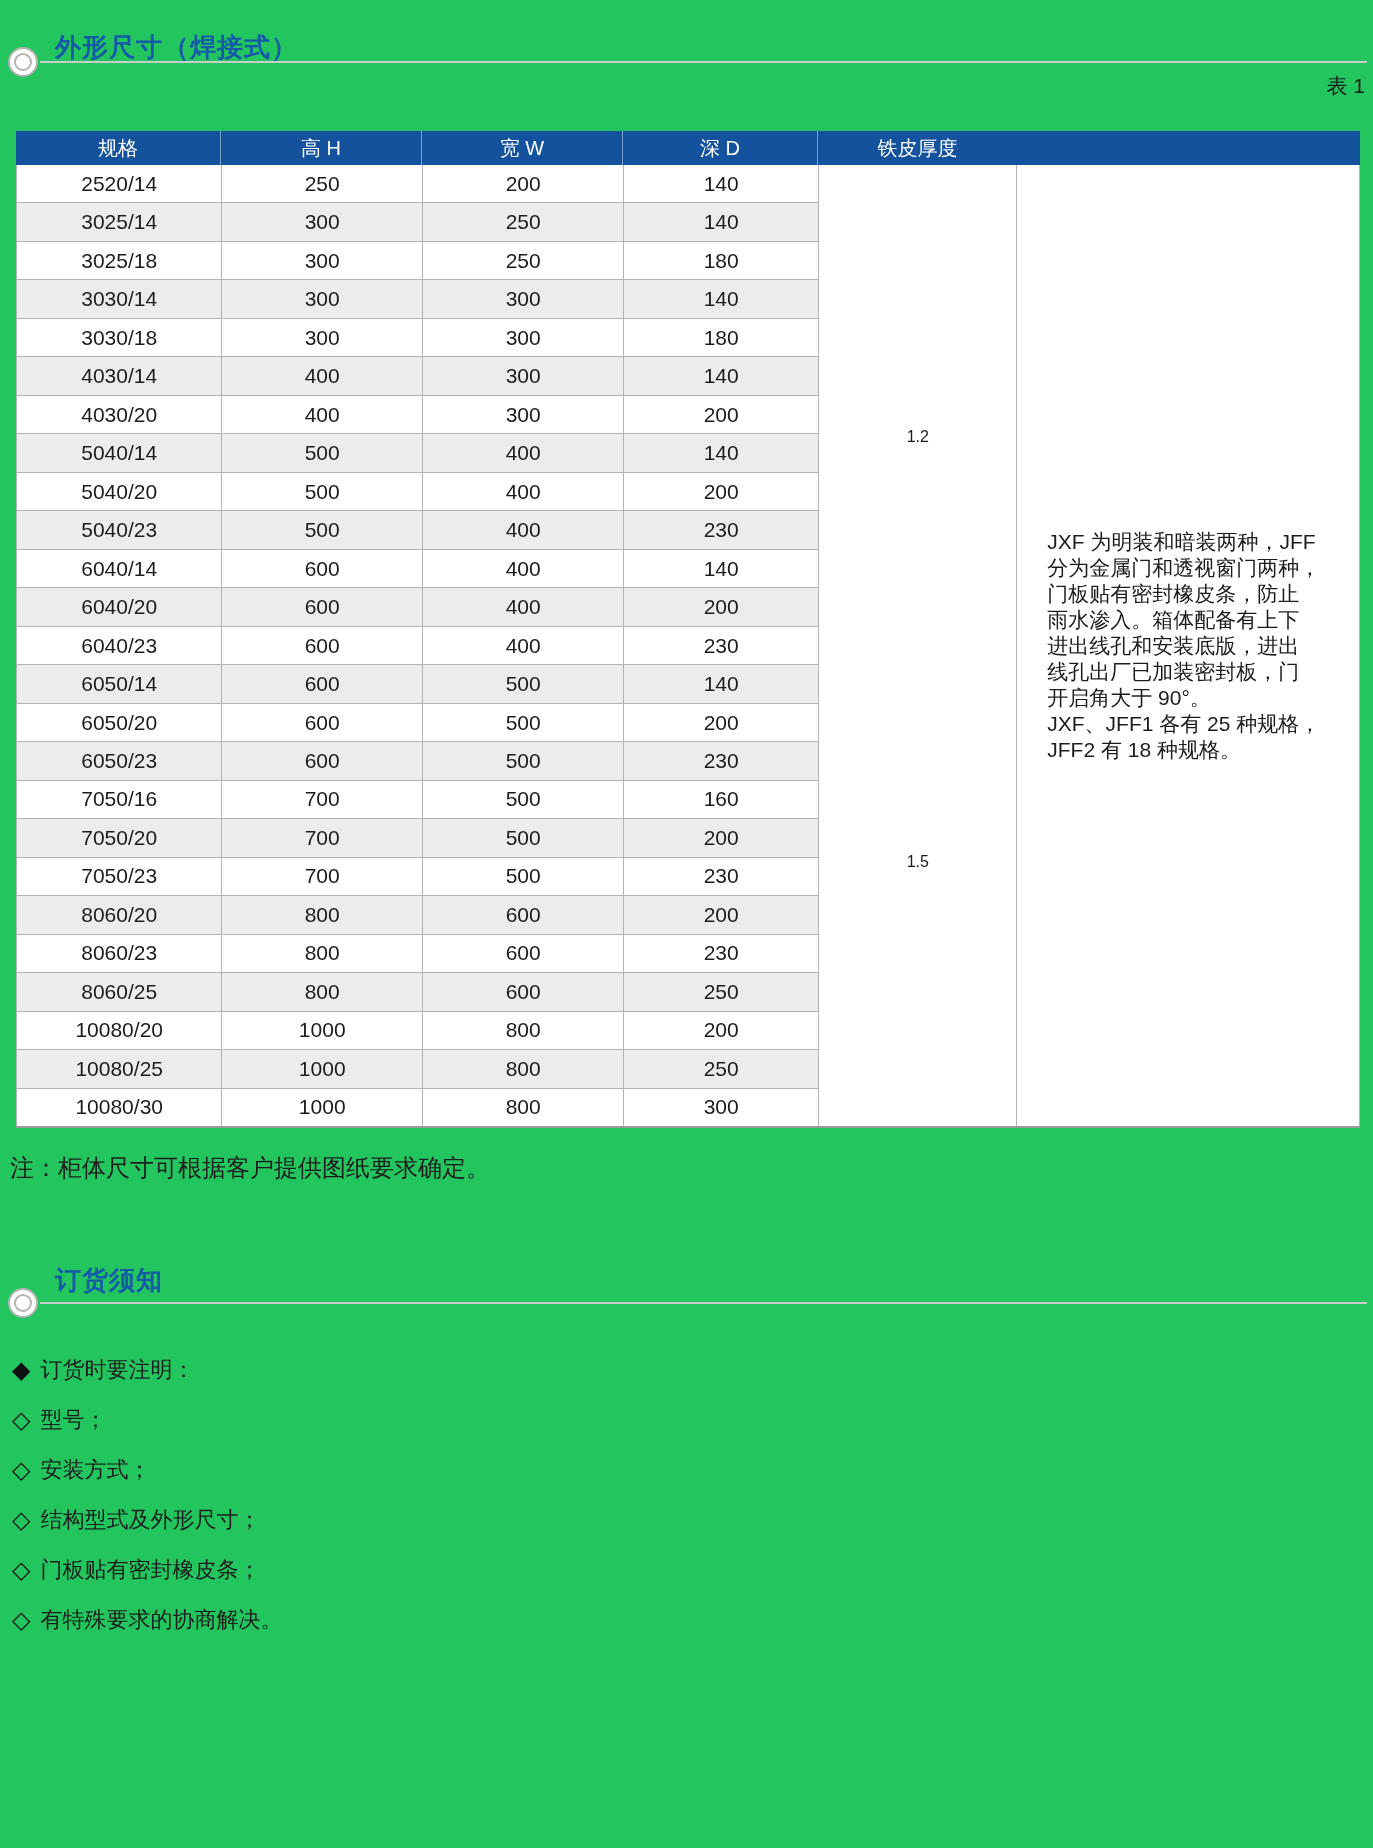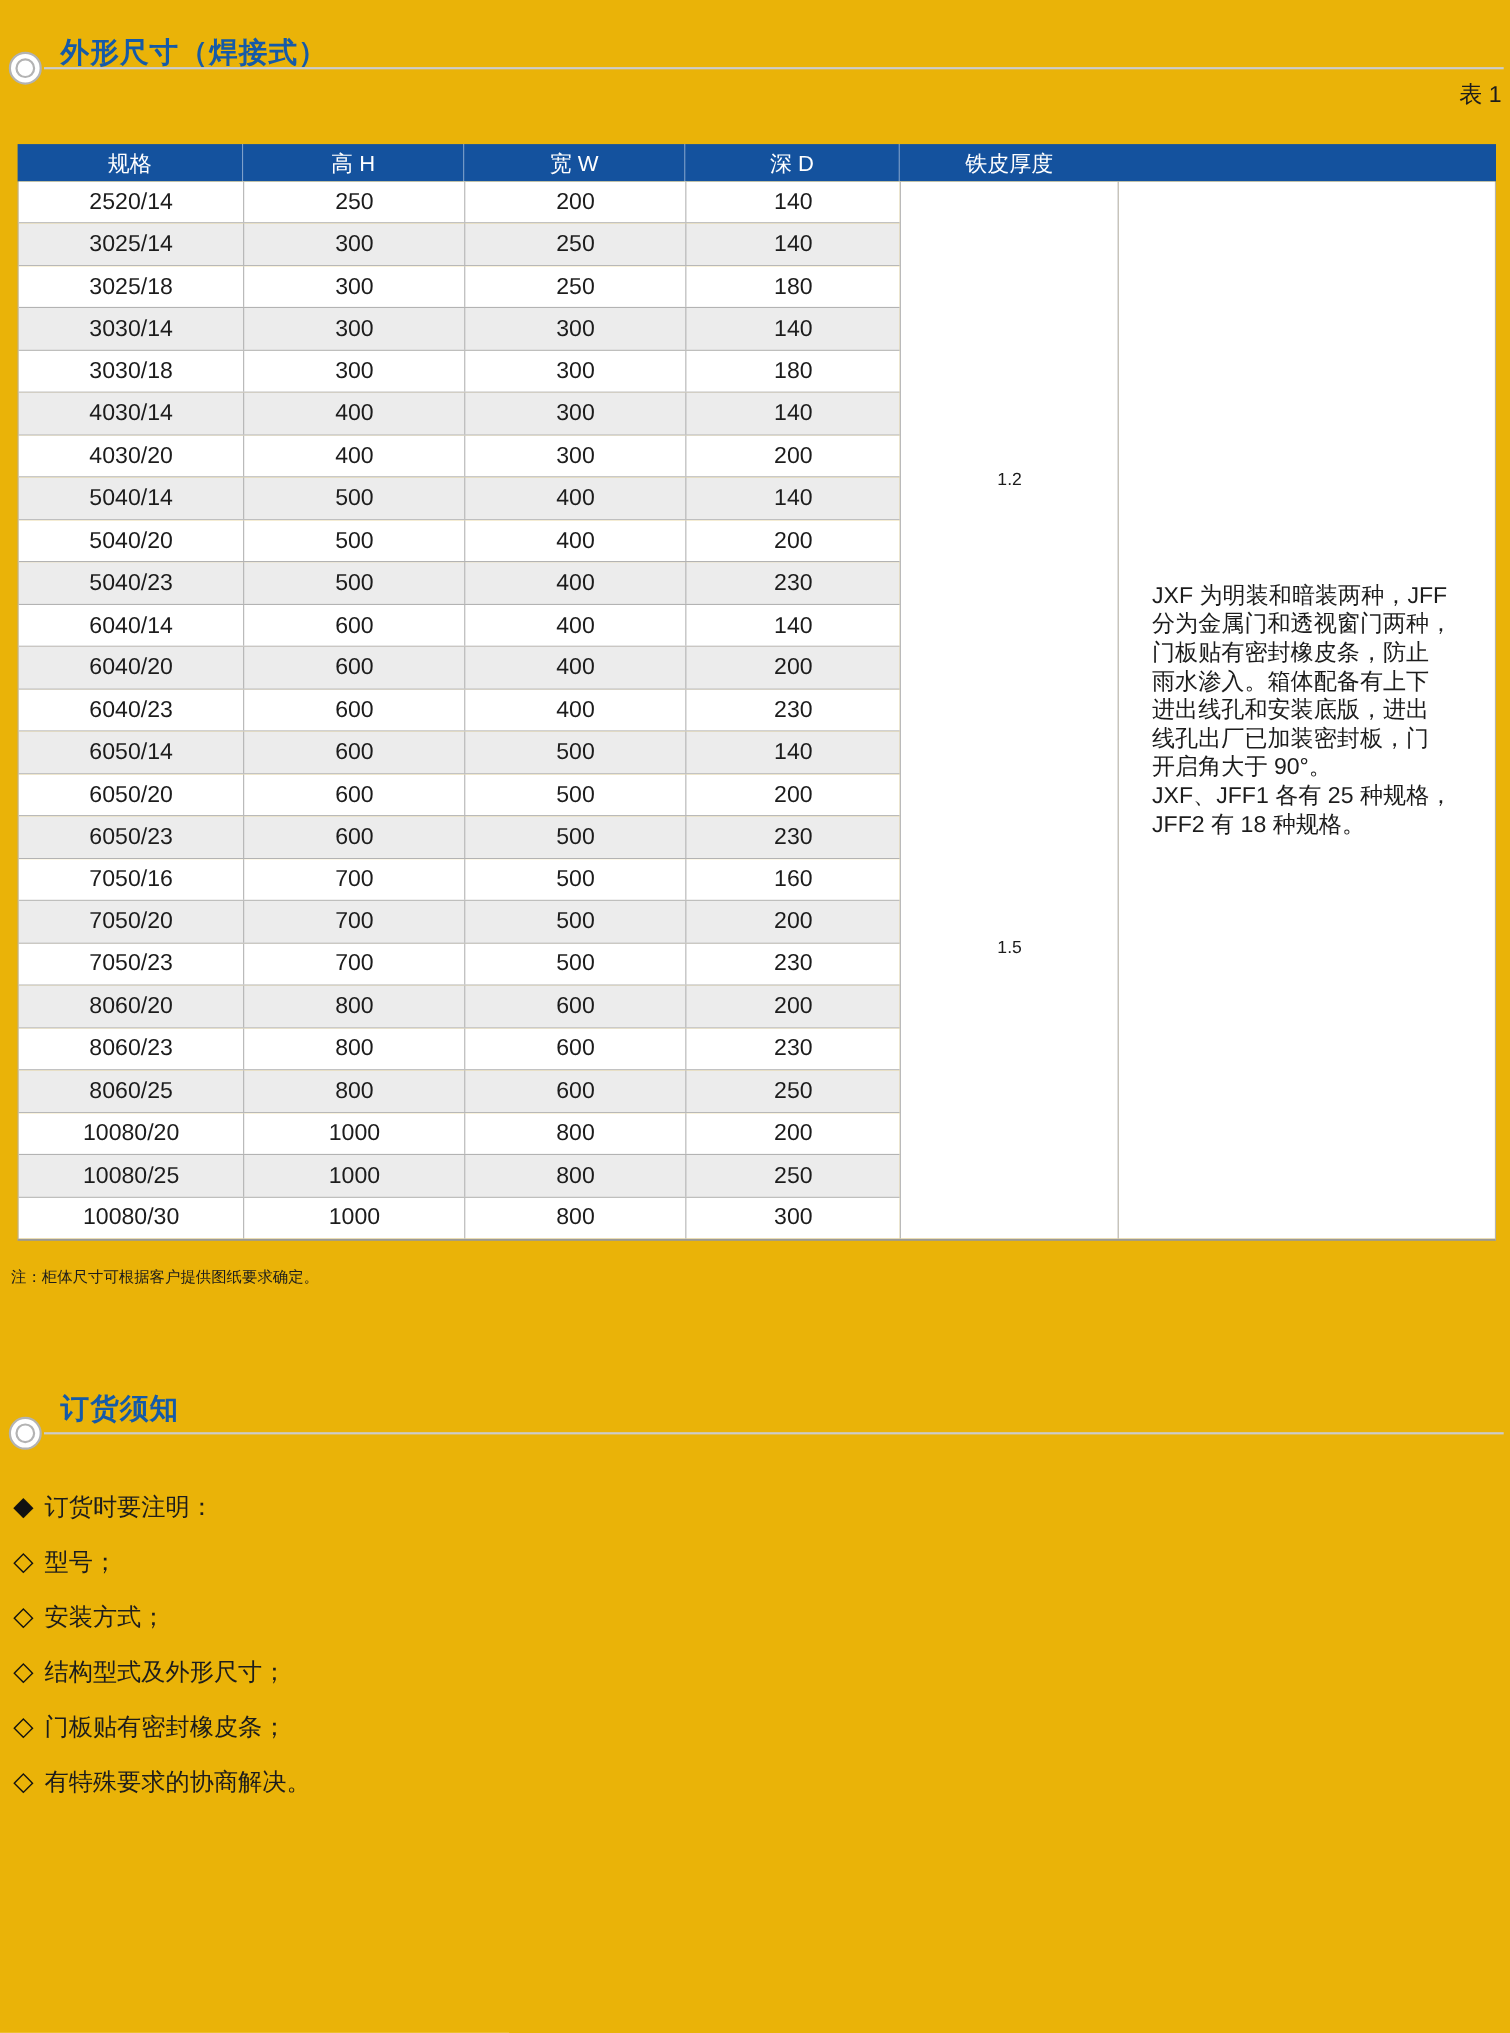--- a/index.html
+++ b/index.html
@@ -1,19 +1,19 @@
 <!DOCTYPE html>
 <html><head>
 <meta charset="utf-8">
 <style>
   html,body{margin:0;padding:0;}
   .page{
     position:relative;
     width:1373px;height:1848px;
-    background:#eab308;
+    background:#22c55e;
     font-family:"Liberation Sans","DejaVu Sans",sans-serif;
     color:#1c1c1c;
     overflow:hidden;
   }
   
   .section-title{
     position:absolute;left:55px;
     font-size:26px;font-weight:bold;color:#155aa8;
     letter-spacing:1px;white-space:nowrap;
   }
@@ -83,21 +83,21 @@
     width:342px;background:#ffffff;display:flex;align-items:center;
     box-sizing:border-box;
   }
   .features-text{
     padding-left:30px;padding-right:14px;
     font-size:21px;line-height:26px;color:#1c1c1c;
     white-space:pre-line;
   }
   .note{
     position:absolute;left:10px;top:1152px;
-    font-size:14px;color:#1c1c1c;
+    font-size:24px;color:#1c1c1c;
   }
   
   .ordering-list{position:absolute;left:12px;top:1345px;right:20px;}
   .ordering-item{
     height:50px;display:flex;align-items:center;
     font-size:22px;color:#1c1c1c;
   }
   .ordering-item .bullet{
     font-size:24px;margin-right:10px;line-height:1;color:#111111;
   }

